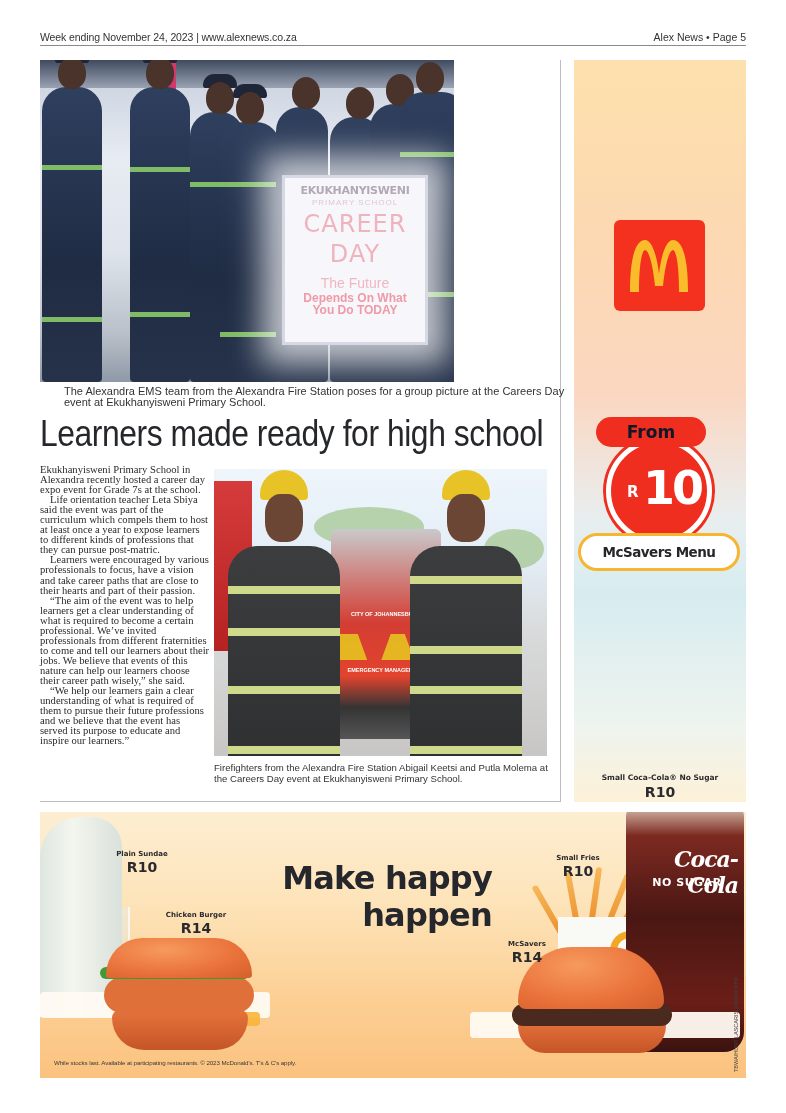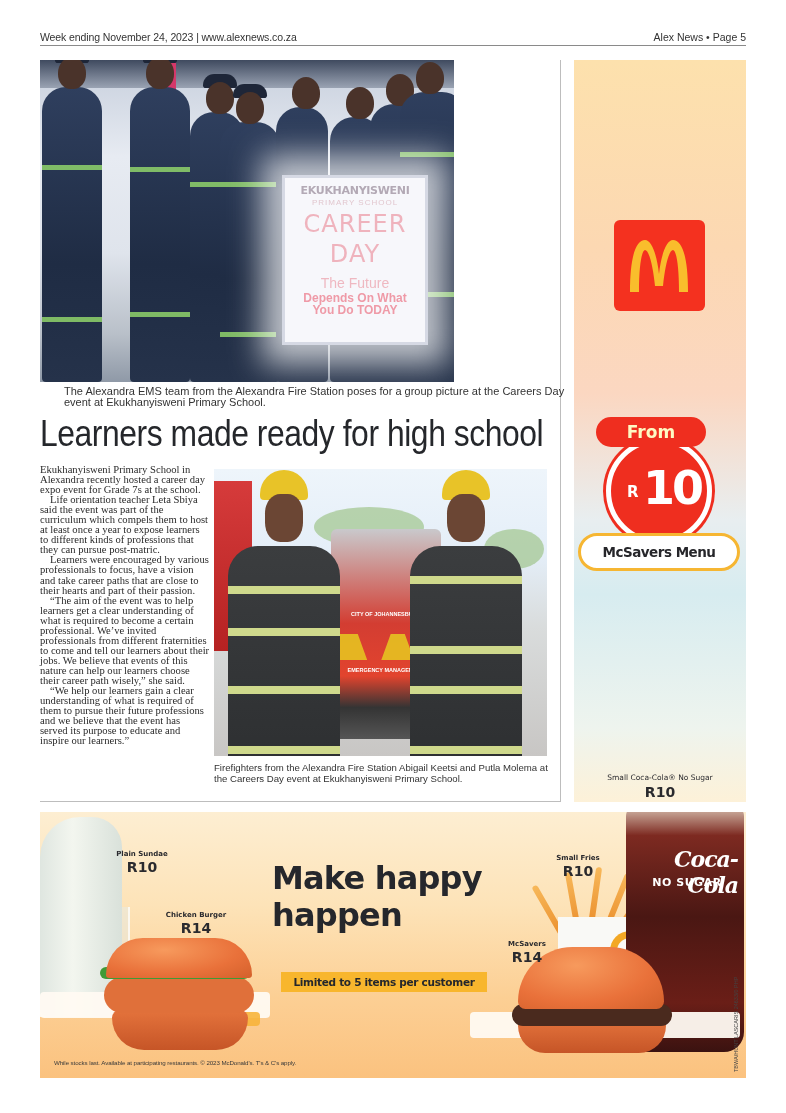--- a/index.html
+++ b/index.html
@@ -48,27 +48,27 @@
   .ff .face { position: absolute; left: 37px; top: -52px; width: 38px; height: 48px; border-radius: 40%; background: #6b4634; }
   .ff .hood { position: absolute; left: 30px; top: -52px; width: 52px; height: 60px; border-radius: 40%; background: #26272a; z-index: -1; }
   .ff .str { position: absolute; left: 0; width: 100%; height: 8px; background: #cfd98c; }
   .cap2 { position: absolute; left: 214px; top: 762px; width: 340px; font-size: 9.6px; line-height: 11px; color: #333; }
 
   
   .ad-right { position: absolute; left: 574px; top: 60px; width: 172px; height: 742px; overflow: hidden;
     background: linear-gradient(180deg, #fde1ad 0%, #fcd8b2 25%, #fbd7c1 45%, #e8eef0 62%, #d7ecf0 72%, #eef4ee 90%, #fdf1d8 100%); }
   .mc-logo { position: absolute; left: 40px; top: 160px; width: 91px; height: 91px; border-radius: 6px; background: #f4311f; }
   .mc-logo svg { position: absolute; left: 14px; top: 16px; }
-  .from-pill { position: absolute; left: 22px; top: 357px; width: 110px; height: 30px; border-radius: 15px; background: #ef2e1f; color: #fef9c3; font-family: "DejaVu Sans", sans-serif; font-weight: bold; font-size: 17px; text-align: center; line-height: 30px; }
+  .from-pill { position: absolute; left: 22px; top: 357px; width: 110px; height: 30px; border-radius: 15px; background: #ef2e1f; color: #0f172a; font-family: "DejaVu Sans", sans-serif; font-weight: bold; font-size: 17px; text-align: center; line-height: 30px; }
   .price-circle { position: absolute; left: 32px; top: 378px; width: 106px; height: 106px; border-radius: 50%; background: #ef2e1f; border: 5px solid #fff; box-shadow: 0 0 0 3px #ef2e1f; color: #fff; text-align: center; }
   .price-circle .r { position: absolute; left: 16px; top: 40px; font-family: "DejaVu Sans", sans-serif; font-weight: bold; font-size: 15px; }
   .price-circle .n { position: absolute; left: 32px; top: 18px; font-family: "DejaVu Sans", sans-serif; font-weight: bold; font-size: 46px; letter-spacing: -3px; }
   .mcsavers { position: absolute; left: 4px; top: 473px; width: 162px; height: 38px; border-radius: 19px; background: #fff; border: 3px solid #f6b632; font-family: "DejaVu Sans", sans-serif; font-weight: bold; font-size: 13.5px; color: #26262a; text-align: center; line-height: 32px; letter-spacing: -0.5px; }
   .coke-label { position: absolute; left: 0; top: 713px; width: 172px; text-align: center; color: #2a2a2e; }
-  .coke-label .nm { font-family: "DejaVu Sans", sans-serif; font-weight: normal; font-size: 7.5px; }
+  .coke-label .nm { font-family: "DejaVu Sans", sans-serif; font-weight: bold; font-size: 7.5px; }
   .coke-label .pr { font-family: "DejaVu Sans", sans-serif; font-weight: bold; font-size: 14px; margin-top: 2px; }
 
   
   .ad-bottom { position: absolute; left: 40px; top: 812px; width: 706px; height: 266px; overflow: hidden;
     background: linear-gradient(180deg, #fdeed2 0%, #fde3b8 35%, #fccf94 70%, #fbc27f 100%); }
   .sundae { position: absolute; left: 0; top: 5px; width: 82px; height: 200px; background: linear-gradient(90deg, #dfe6e0, #f3f6ef 40%, #d9e1da); border-radius: 40px 30px 8px 8px; }
   .sundae-glass { position: absolute; left: 0; top: 95px; width: 90px; height: 110px; border: 2px solid rgba(255,255,255,0.7); border-top: none; background: rgba(230,236,232,0.5); }
   .bun { position: absolute; border-radius: 50% 50% 40% 40%; background: radial-gradient(ellipse at 40% 30%, #f79a5d 0%, #e9713a 60%, #d3602b 100%); }
   .bun-bottom { position: absolute; border-radius: 10px 10px 40px 40px; background: linear-gradient(180deg, #e4733c, #c65527); }
   .patty-chicken { position: absolute; border-radius: 20px; background: #e0703a; }
@@ -81,21 +81,21 @@
   .fries-box .arch { position: absolute; left: 52px; top: 14px; width: 40px; height: 40px; border: 7px solid #f3a824; border-bottom: none; border-radius: 20px 20px 0 0; }
   .fry { position: absolute; width: 6px; height: 60px; background: linear-gradient(180deg, #f7b85a, #ea8d2b); border-radius: 3px; }
   .cola { position: absolute; left: 586px; top: -6px; width: 118px; height: 246px; border-radius: 10px 10px 20px 20px; background: linear-gradient(180deg, #d7c0b0 0%, #7d2a21 12%, #4a1713 45%, #6a1e17 80%, #3a1210 100%); }
   .cola .brand { position: absolute; left: 6px; top: 40px; width: 106px; font-family: "DejaVu Serif", serif; font-style: italic; font-weight: bold; font-size: 22px; color: #fff; text-align: right; letter-spacing: -1px; }
   .cola .nosugar { position: absolute; left: 8px; top: 70px; width: 106px; font-family: "DejaVu Sans", sans-serif; font-weight: bold; font-size: 11px; color: #fff; text-align: center; letter-spacing: 0.5px; }
 
   .item-label { position: absolute; text-align: center; color: #2a2a2e; }
   .item-label .nm { font-family: "DejaVu Sans", sans-serif; font-weight: bold; font-size: 7px; }
   .item-label .pr { font-family: "DejaVu Sans", sans-serif; font-weight: bold; font-size: 14px; margin-top: 1px; }
 
-  .tagline { position: absolute; left: 232px; top: 48px; width: 220px; text-align: left; font-family: "DejaVu Sans", sans-serif; font-weight: bold; font-size: 32px; line-height: 37px; color: #25272c; letter-spacing: -0.8px; }
+  .tagline { position: absolute; left: 232px; top: 48px; width: 220px; text-align: right; font-family: "DejaVu Sans", sans-serif; font-weight: bold; font-size: 32px; line-height: 37px; color: #25272c; letter-spacing: -0.8px; }
   .limit { position: absolute; left: 241px; top: 160px; width: 206px; height: 20px; background: #f8b62d; font-family: "DejaVu Sans", sans-serif; font-weight: bold; font-size: 10.5px; line-height: 20px; color: #25272c; text-align: center; letter-spacing: -0.3px; }
   .legal { position: absolute; left: 14px; top: 247px; font-size: 6.2px; color: #3a3a3a; letter-spacing: -0.1px; }
   .vert-code { position: absolute; left: 693px; top: 160px; width: 10px; height: 100px; }
   .vert-code span { position: absolute; left: 0; top: 100px; transform: rotate(-90deg); transform-origin: left top; white-space: nowrap; font-size: 5.5px; color: #444; }
 </style>
 </head>
 <body>
 
 <div class="header">
   <span class="left">Week ending November 24, 2023 | www.alexnews.co.za</span>
@@ -266,18 +266,17 @@
   </div>
   <div class="item-label" style="left:454px;top:128px;width:66px;">
     <div class="nm">McSavers</div>
     <div class="pr">R14</div>
   </div>
 
   <div class="tagline">
     <div>Make happy</div>
     <div>happen</div>
   </div>
-  <div class="limit">Limited to 5 items per customer</div>
   <div class="legal">While stocks last. Available at participating restaurants. © 2023 McDonald's. T's &amp; C's apply.</div>
   <div class="vert-code">
       <span>TBWA/HUNT LASCARIS 24633/0 PHP</span>
     </div>
 </div>
 
 </body></html>

